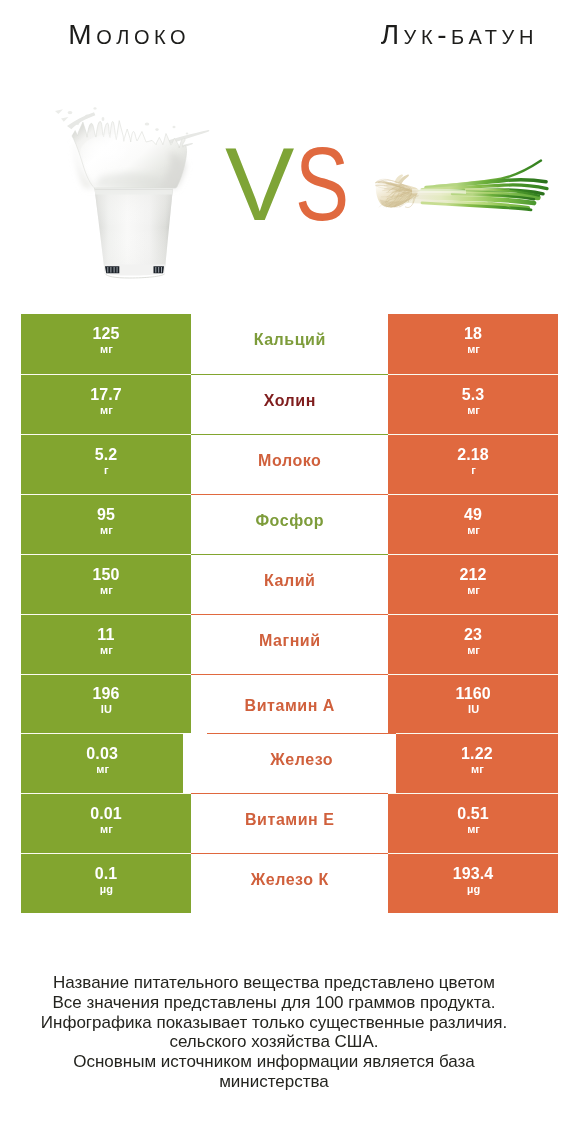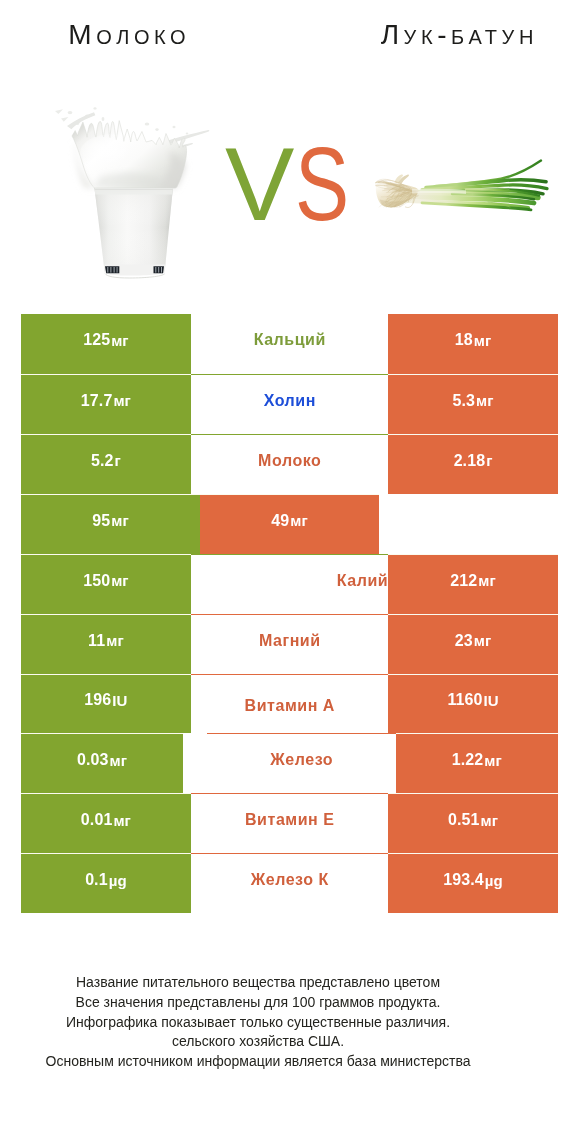--- a/index.html
+++ b/index.html
@@ -20,32 +20,32 @@
   .vs .s{position:absolute;left:295px;top:0;color:#e0693f;display:block;
          transform:scaleX(0.78);transform-origin:left top;}
 
   .hero-left{position:absolute;left:50px;top:95px;width:165px;height:190px;}
   .hero-right{position:absolute;left:370px;top:140px;width:200px;height:100px;}
 
   .table{position:absolute;left:21px;top:313.7px;width:537px;}
   .row{display:flex;height:59.97px;}
   .cell{display:flex;align-items:center;justify-content:center;
         font-size:16px;font-weight:700;box-sizing:border-box;
-        padding-bottom:7px;letter-spacing:0.1px;}
+        padding-bottom:7px;letter-spacing:0.1px;flex-direction:column;}
   .c-left,.c-right{width:179px;color:#ffffff;}
   .c-left{background:#82a52f;}
   .c-right{background:#e0693f;}
   .c-mid{width:208px;background:#ffffff;font-size:16px;letter-spacing:0.55px;
          text-indent:0.55px;}
   .row + .row .c-left,.row + .row .c-right{border-top:1.2px solid #fbfbf0;}
   .row + .row .c-mid{border-top:0.9px solid #82a52f;}
-  .unit{font-size:15px;font-weight:700;margin-left:1px;}
-
-  .footer{position:absolute;left:0;width:516px;top:973px;text-align:center;
-          font-size:14px;color:#24241f;line-height:19.8px;}
+  .unit{font-size:11px;font-weight:700;margin-left:1px;}
+
+  .footer{position:absolute;left:16px;width:516px;top:973px;text-align:center;
+          font-size:17px;color:#24241f;line-height:19.8px;}
 </style>
 </head>
 <body>
 
 <div class="page">
 
   <div class="title" id="title-left">Молоко</div>
   <div class="title" id="title-right">Лук-батун</div>
 
   <div class="hero-left">
@@ -336,21 +336,21 @@
           <span>18</span>
           <span class="unit">мг</span>
         </div>
       </div>
       <div class="row">
         <div class="cell c-left">
           <span>17.7</span>
           <span class="unit">мг</span>
         </div>
         <div class="cell c-mid" style="border-top-color: rgb(130, 165, 47);">
-          <span style="color: #1d4ed8;">Холин</span>
+          <span style="color: #7f1d1d;">Холин</span>
         </div>
         <div class="cell c-right">
           <span>5.3</span>
           <span class="unit">мг</span>
         </div>
       </div>
       <div class="row">
         <div class="cell c-left">
           <span>5.2</span>
           <span class="unit">г</span>
@@ -361,31 +361,34 @@
         <div class="cell c-right">
           <span>2.18</span>
           <span class="unit">г</span>
         </div>
       </div>
       <div class="row">
         <div class="cell c-left">
           <span>95</span>
           <span class="unit">мг</span>
         </div>
+        <div class="cell c-mid" style="border-top-color: rgb(224, 105, 63);">
+          <span style="color: rgb(125, 156, 58);">Фосфор</span>
+        </div>
         <div class="cell c-right">
           <span>49</span>
           <span class="unit">мг</span>
         </div>
       </div>
       <div class="row">
         <div class="cell c-left">
           <span>150</span>
           <span class="unit">мг</span>
         </div>
-        <div class="cell c-mid" style="border-top-color: rgb(130, 165, 47); justify-content: flex-end;">
+        <div class="cell c-mid" style="border-top-color: rgb(130, 165, 47);">
           <span style="color: rgb(208, 96, 60);">Калий</span>
         </div>
         <div class="cell c-right">
           <span>212</span>
           <span class="unit">мг</span>
         </div>
       </div>
       <div class="row">
         <div class="cell c-left">
           <span>11</span>

